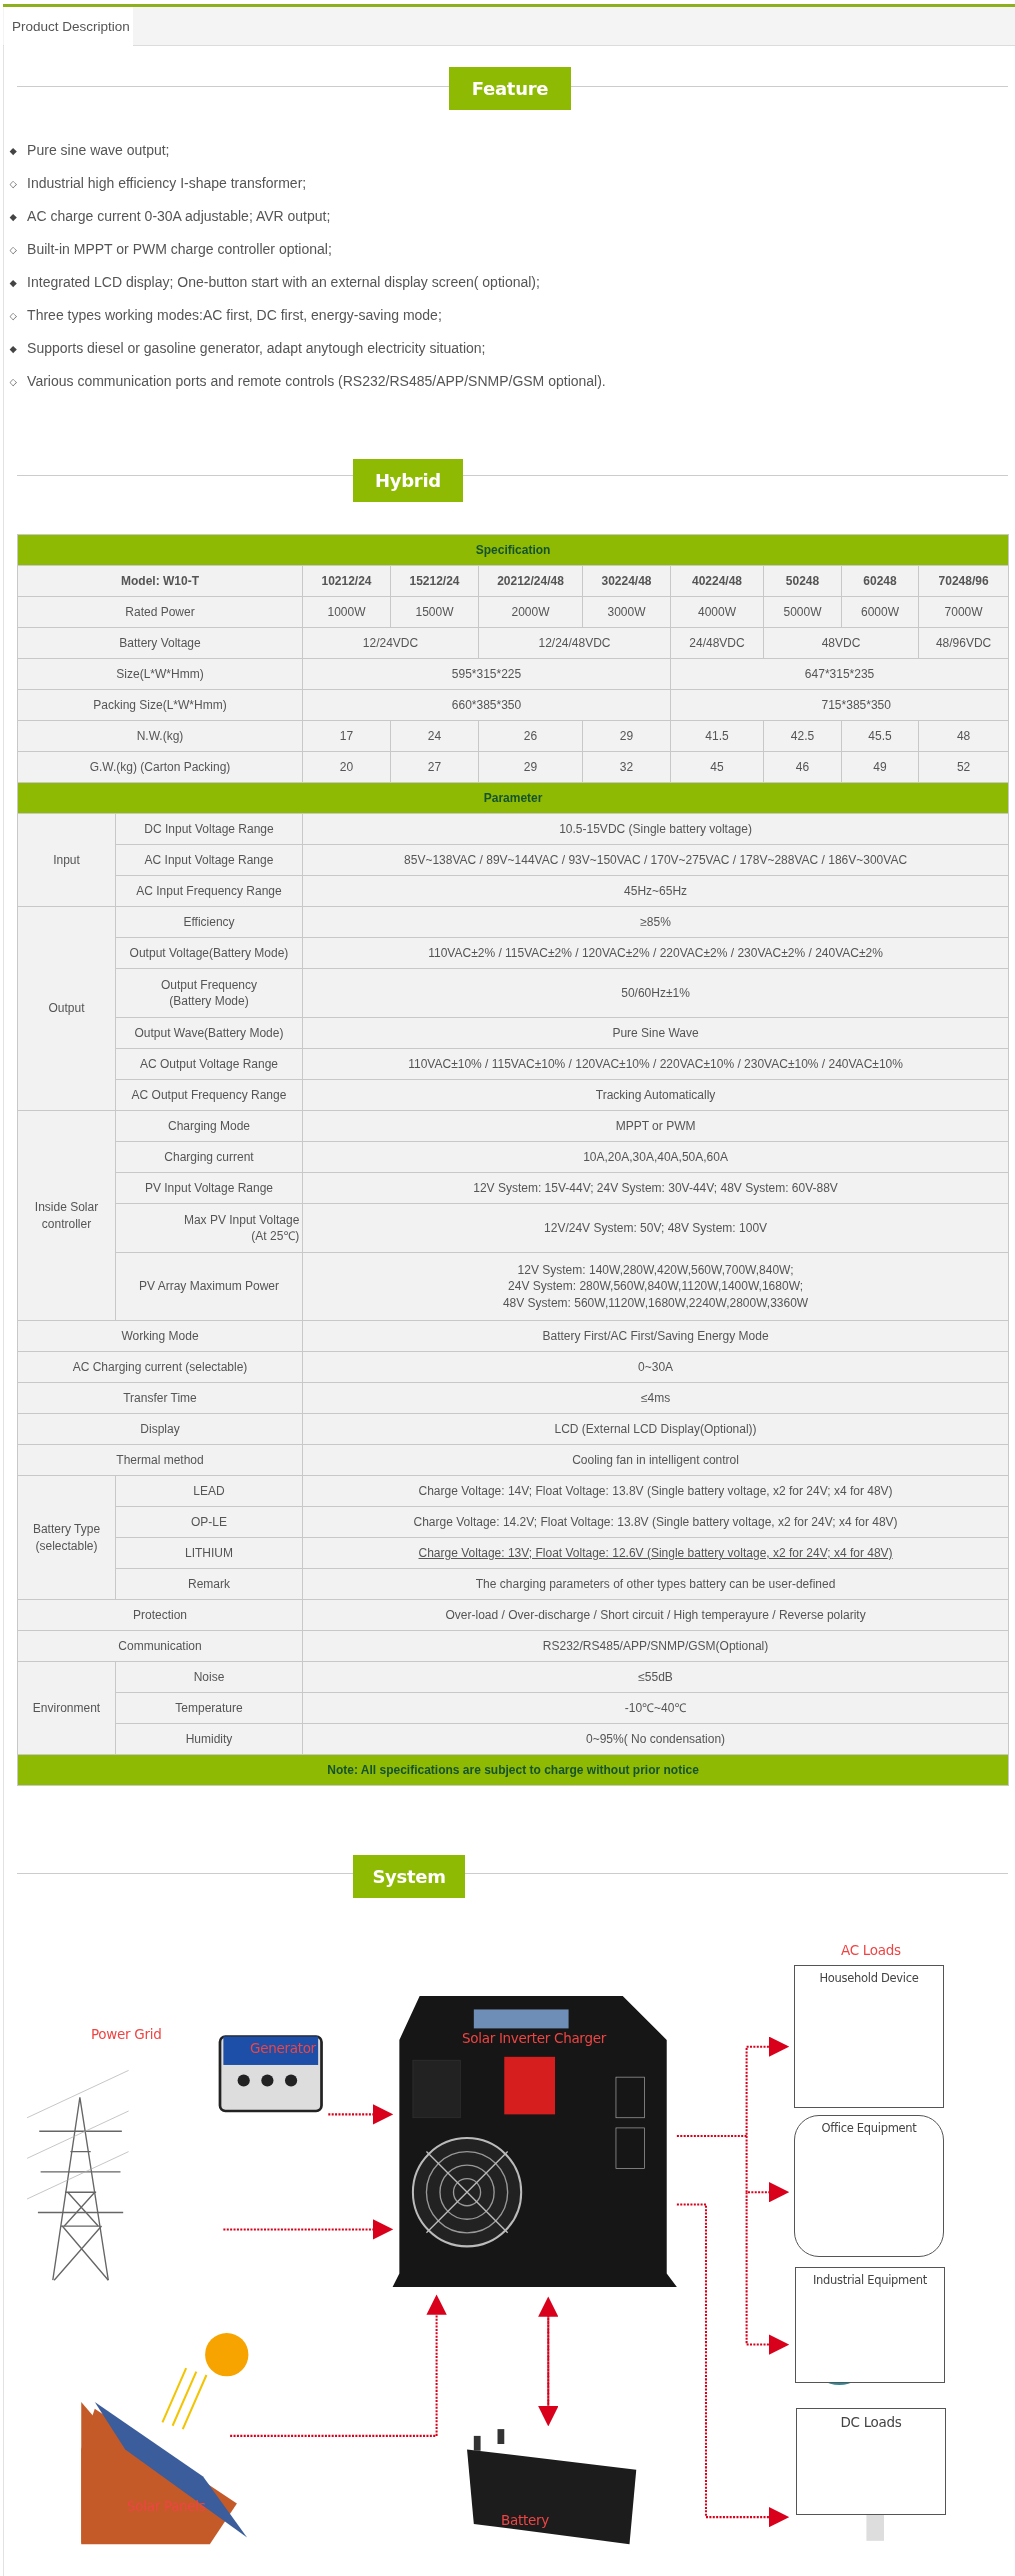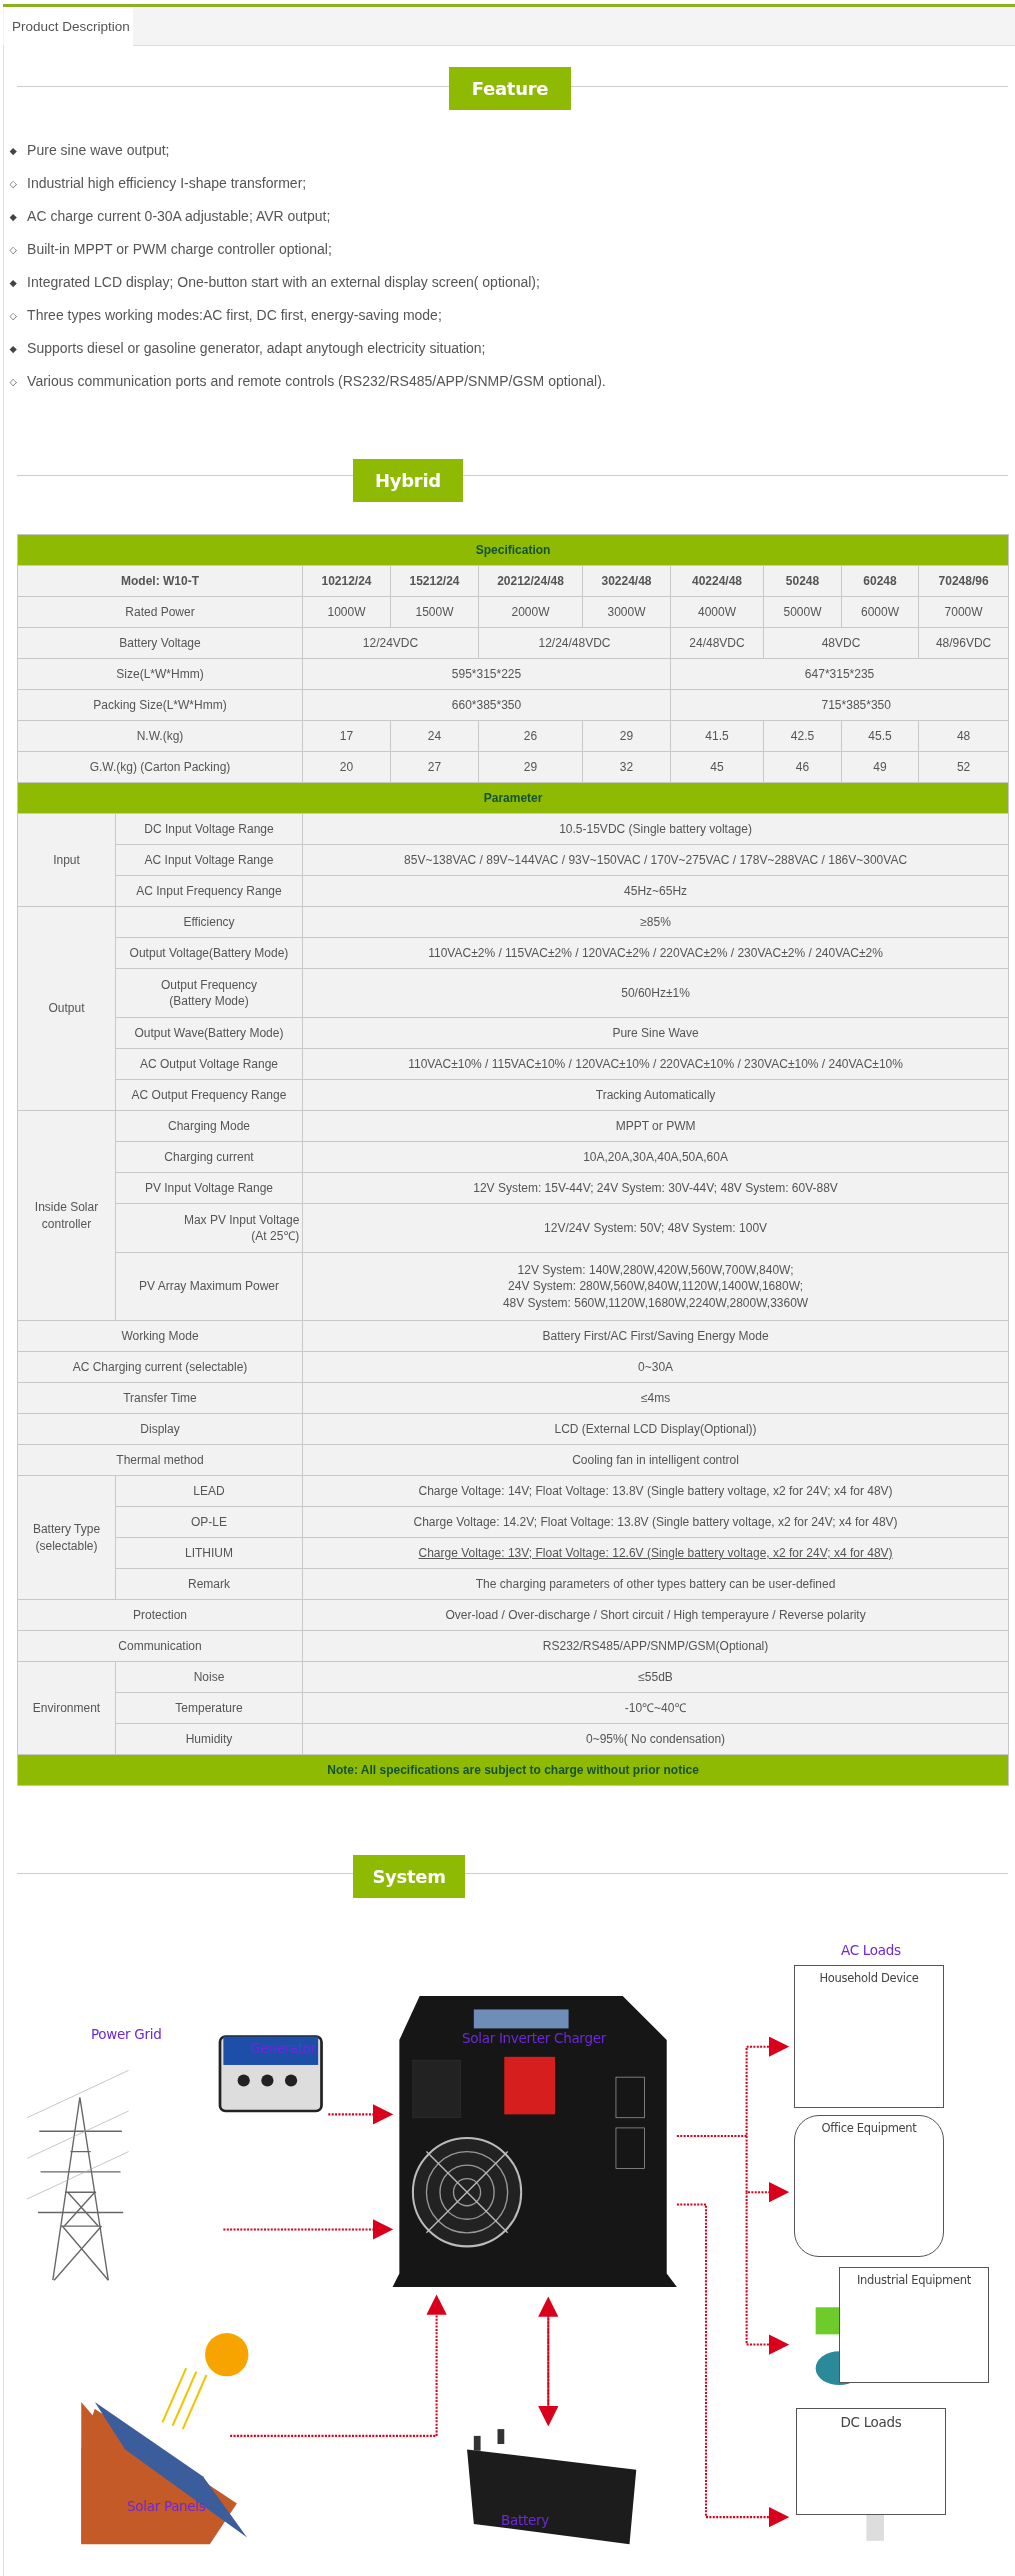--- a/index.html
+++ b/index.html
@@ -20,21 +20,21 @@
   .features li .bullet { width: 17.6px; font-size: 9.5px; color: #444; display: inline-block; padding-top: 2.7px; }
 
   table.spec { position: absolute; left: 17px; top: 534px; width: 991px; border-collapse: collapse; table-layout: fixed; background: #f2f2f2; }
   table.spec td { border: 1.4px solid #c8c8c8; text-align: center; vertical-align: middle; font-size: 12px; color: #555; height: 31px; line-height: 1.35; padding: 1.4px 2.7px; }
   table.spec tr.green td { background: #8fba03; color: #14532d; font-weight: bold; font-size: 12px; height: 31px; }
   table.spec tr.hdr td { font-weight: bold; color: #555; }
   table.spec td.tall2 { height: 49px; }
   table.spec td.tall3 { height: 68px; }
 
   .diagram { position: absolute; left: 0; top: 1935px; width: 1016px; height: 641px; }
-  .dlabel { position: absolute; font-family: "DejaVu Sans", sans-serif; font-size: 13.5px; color: #6d28d9; letter-spacing: -0.3px; white-space: nowrap; }
+  .dlabel { position: absolute; font-family: "DejaVu Sans", sans-serif; font-size: 13.5px; color: #ef4444; letter-spacing: -0.3px; white-space: nowrap; }
   .loadbox { position: absolute; border: 1.4px solid #555; background: #fff; }
   .loadbox .t { position: absolute; left: 0; right: 0; top: 5.4px; text-align: center; font-family: "DejaVu Sans", sans-serif; font-size: 11.5px; color: #444; letter-spacing: -0.3px; }
 </style>
 </head>
 <body>
 
 <div class="frame"></div>
 <div class="topbar"></div>
 <div class="tabstrip"></div>
 <div class="tab-active">Product Description</div>
@@ -396,20 +396,20 @@
   <div class="dlabel" style="left:127px; top:563px;">Solar Panels</div>
   <div class="dlabel" style="left:501px; top:577px;">Battery</div>
   <div class="dlabel" style="left:841px; top:6.8px;">AC Loads</div>
 
   <div class="loadbox" style="left:794px; top:30px; width:150px; height:143px;">
     <div class="t">Household Device</div>
   </div>
   <div class="loadbox" style="left:794px; top:180px; width:150px; height:142px;border-radius:25px;">
     <div class="t">Office Equipment</div>
   </div>
-  <div class="loadbox" style="left:795px; top:332px; width:150px; height:116px;margin-left:44px;">
+  <div class="loadbox" style="left:795px; top:332px; width:150px; height:116px;">
     <div class="t">Industrial Equipment</div>
   </div>
   <div class="loadbox" style="left:796px; top:473px; width:150px; height:107px;">
     <div class="t" style="font-size:13.5px;">DC Loads</div>
   </div>
 </div>
 
 
 </body></html>

